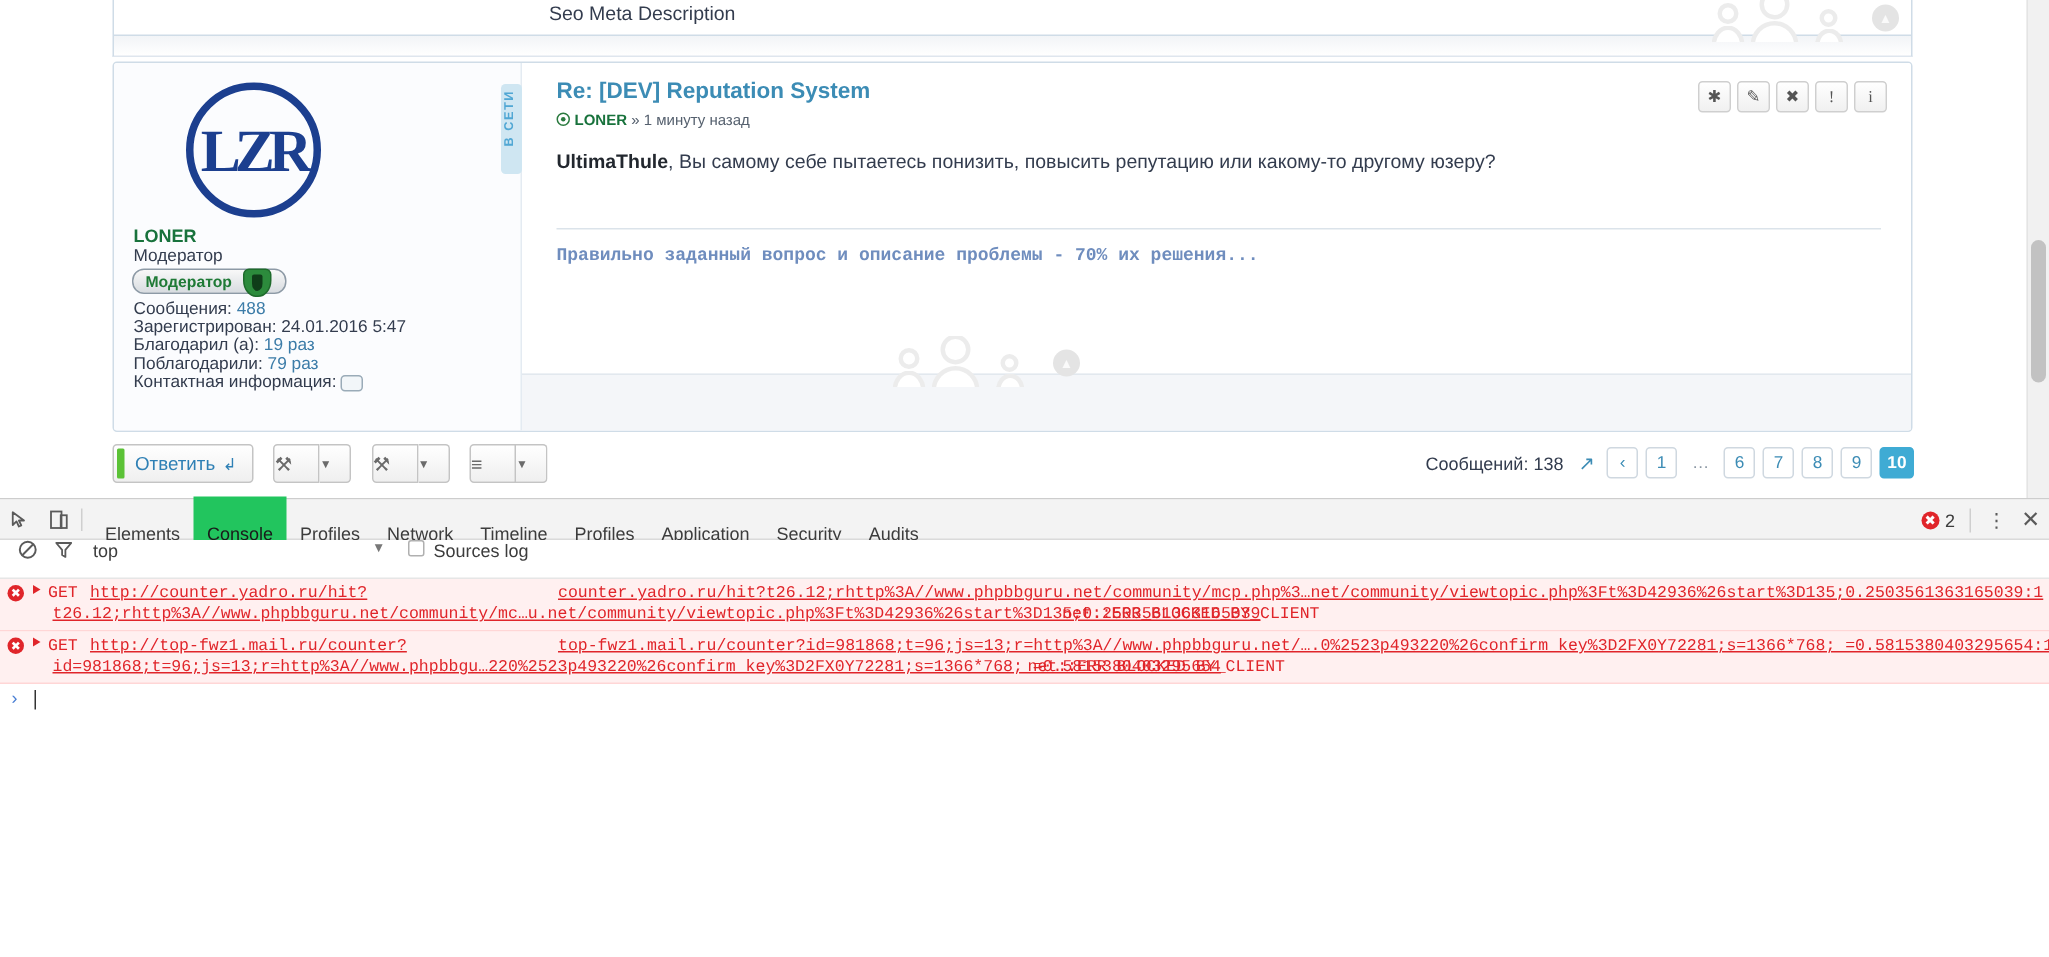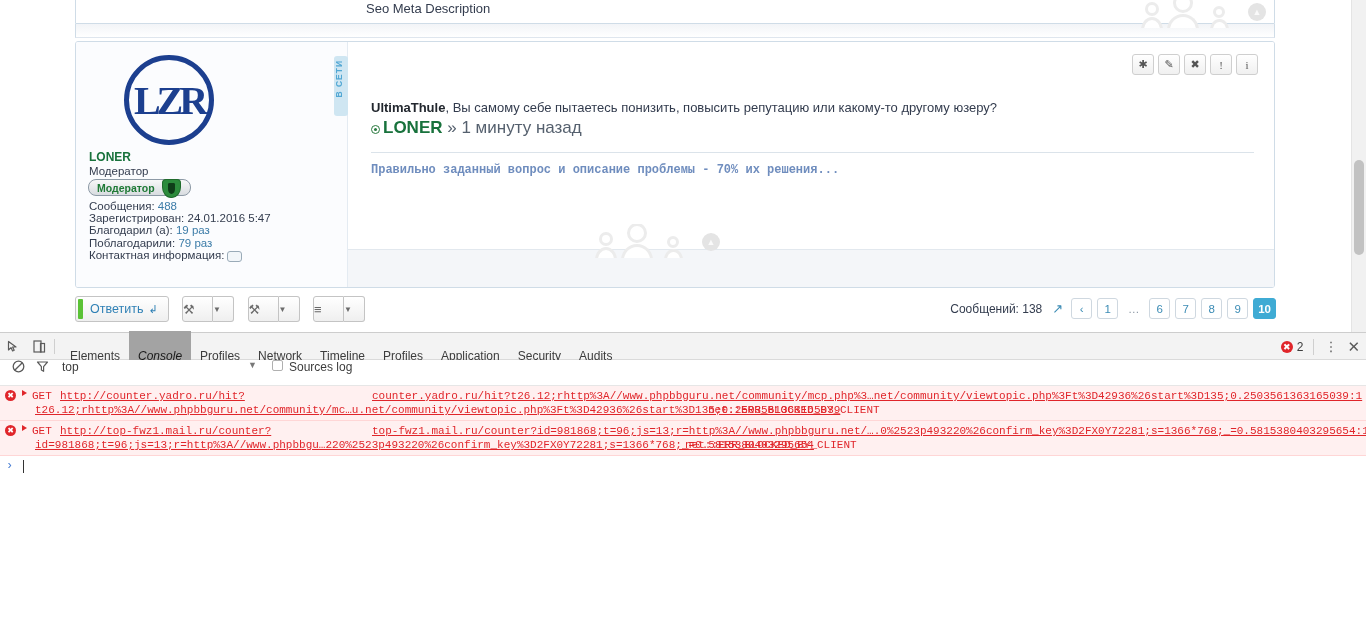--- a/index.html
+++ b/index.html
@@ -160,21 +160,21 @@
     width: 14px; margin-top: 4px;
   }
 
   .post-body { flex: 1; position: relative; background: #ffffff; }
   .post-title {
     position: absolute; left: 23px; top: 10px;
     font-size: 15px; font-weight: bold; color: #3c8cb5;
   }
   .post-meta {
     position: absolute; left: 23px; top: 33px;
-    font-size: 17px; color: #55606e; margin-top: 43px;
+    font-size: 10px; color: #55606e;
   }
   .meta-dot {
     display: inline-block; width: 9px; height: 9px;
     border: 1px solid #2a7a3f; border-radius: 50%;
     background: #fff; vertical-align: -1px; margin-right: 3px;
     position: relative;
   }
   .meta-dot:after {
     content: ""; position: absolute; left: 2px; top: 2px;
     width: 3px; height: 3px; border-radius: 50%; background: #2a7a3f;
@@ -264,21 +264,21 @@
   .dt-ico {
     width: 26px; height: 27px;
     display: flex; align-items: center; justify-content: center;
     color: #5a5a5a;
   }
   .dt-sep { width: 1px; height: 15px; background: #cfcfcf; margin: 0 6px 0 2px; }
   .dt-tab {
     padding: 12px 9px; height: 31px; line-height: 27px;
     font-size: 12px; color: #3c3c3c;
   }
-  .dt-tab.active { background: #a3a3a3; color: #1a1a1a; font-style: italic; }
+  .dt-tab.active { background: #22c55e; color: #1a1a1a; }
   .dt-right {
     position: absolute; right: 6px; top: 0; height: 27px;
     display: flex; align-items: center; gap: 10px;
   }
   .err-badge { display: flex; align-items: center; gap: 4px; font-size: 12px; color: #3c3c3c; }
   .err-circle {
     width: 12px; height: 12px; border-radius: 50%; background: #e0252a;
     color: #fff; font-size: 9px; line-height: 12px; text-align: center;
     font-family: "Liberation Sans", sans-serif;
   }
@@ -405,20 +405,21 @@
             <span>Контактная информация:</span><span class="pm-icon"></span>
           </div>
         </div>
 
         <div class="online-tab">
           <span>В СЕТИ</span>
         </div>
       </div>
 
       <div class="post-body">
+        <div class="post-title">Re: [DEV] Reputation System</div>
 
         <div class="post-meta">
           <span class="meta-dot"></span><span class="meta-author">LONER</span>
           <span>»</span>
           <span>1 минуту назад</span>
         </div>
 
         <div class="post-text">
           <b>UltimaThule</b><span>, Вы самому себе пытаетесь понизить, повысить репутацию или какому-то другому юзеру?</span>
         </div>

